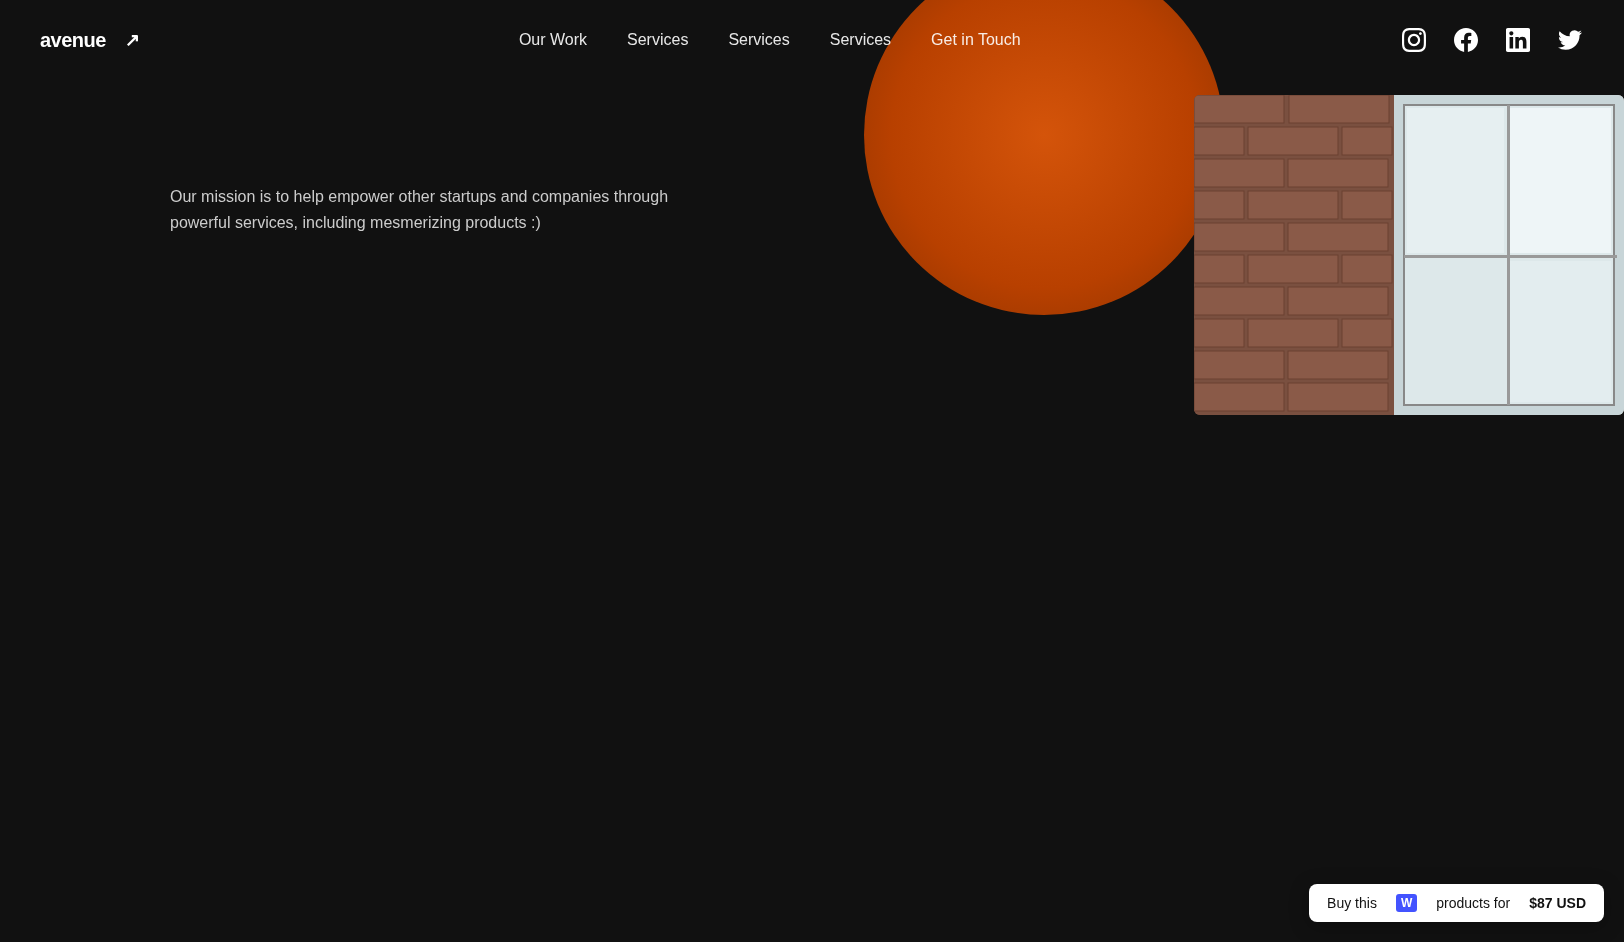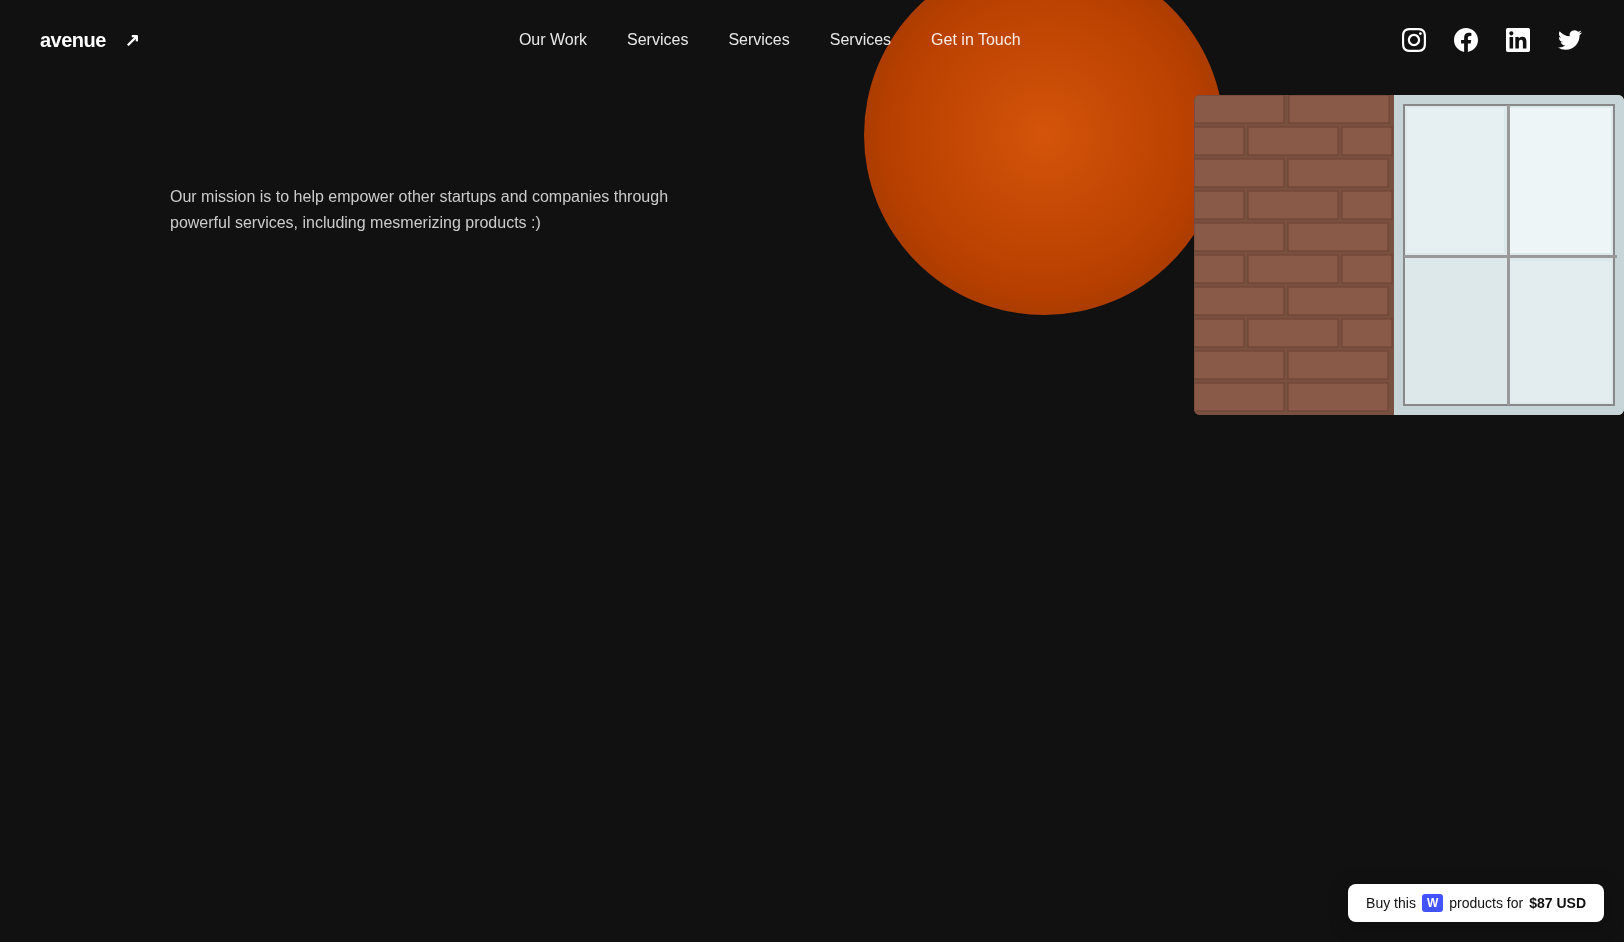--- a/index.html
+++ b/index.html
@@ -142,21 +142,21 @@
       bottom: 20px;
       right: 20px;
       background: #ffffff;
       color: #111111;
       padding: 10px 18px;
       border-radius: 8px;
       font-size: 14px;
       font-weight: 500;
       display: flex;
       align-items: center;
-      gap: 6px;
+      gap: 19px;
       z-index: 100;
       box-shadow: 0 4px 20px rgba(0,0,0,0.3);
       cursor: pointer;
     }
 
     .buy-badge-w {
       background: #4353ff;
       color: #ffffff;
       font-weight: 700;
       font-size: 12px;

